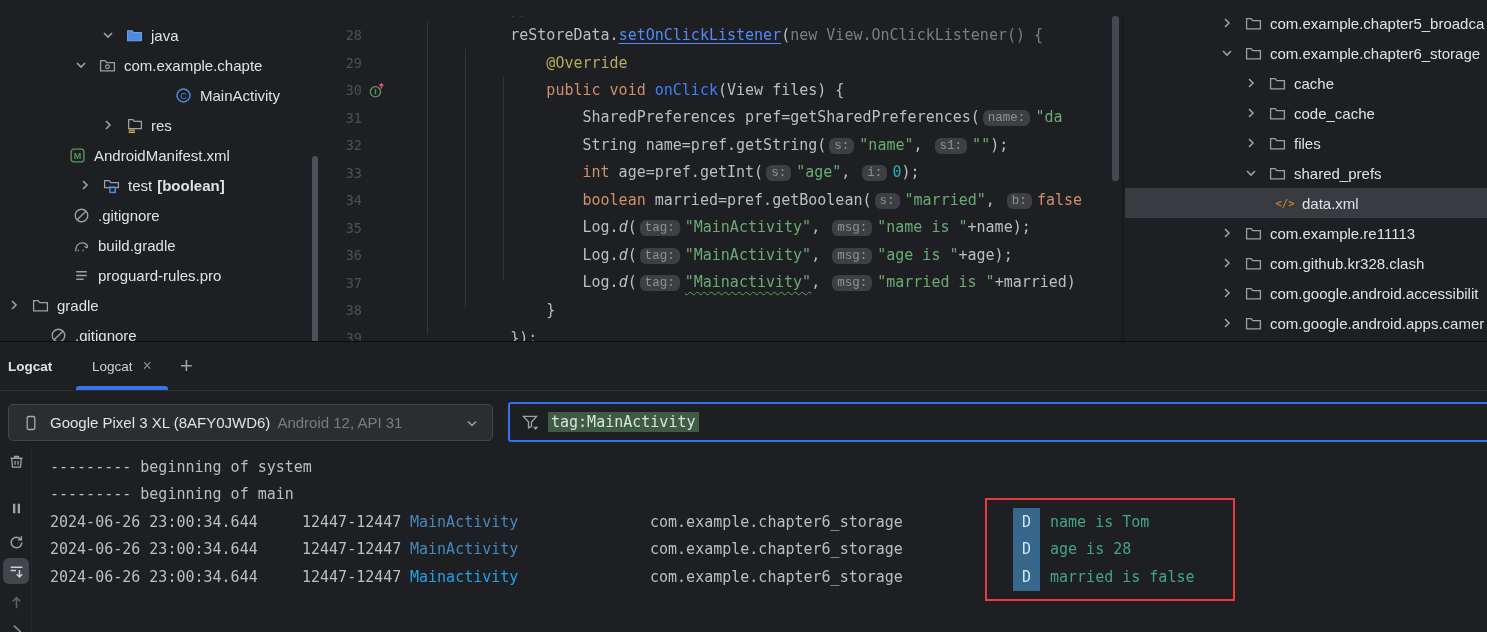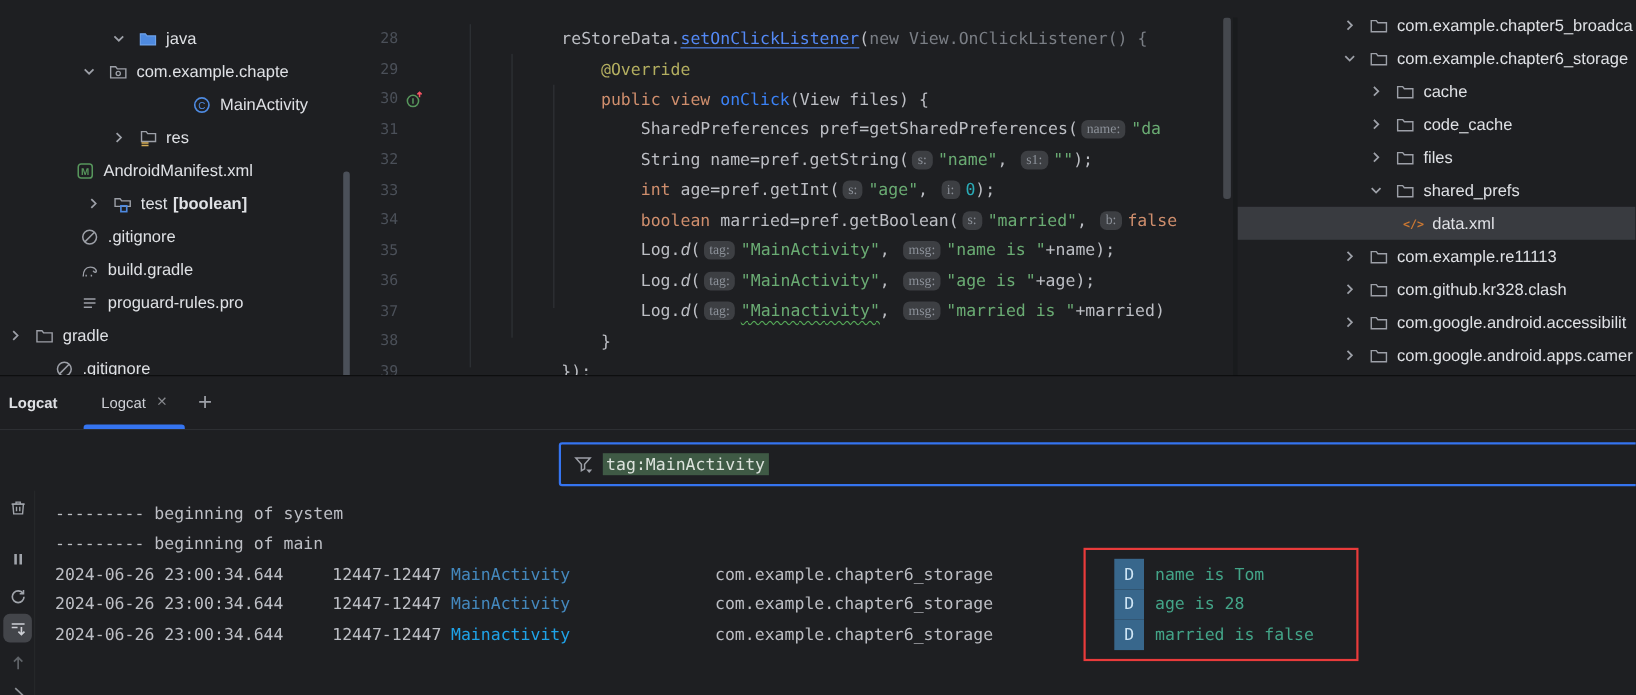--- a/index.html
+++ b/index.html
@@ -42,21 +42,21 @@
   .tok-str { color:#6AAB73; }
   .tok-strwavy { color:#6AAB73; text-decoration:underline; text-decoration-style:wavy;
      text-decoration-color:#54A857; text-decoration-thickness:1px; text-underline-offset:4px; }
   .tok-num0 { color:#2AACB8; }
   .tok-ann { color:#B3AE60; }
   .tok-link { color:#548AF7; text-decoration:underline; text-underline-offset:3px; }
   .tok-gray { color:#7A7E85; }
   .tok-mdecl { color:#3b82f6; }
   .tok-ital { color:#BCBEC4; font-style:italic; }
   .tok-hint { display:inline-block; background:#3D3F43; color:#8C9199; font-size:12.5px;
-     font-family:Liberation Serif, serif; border-radius:6px; padding:1px 5px; margin:0 5px 0 3px;
+     font-family:Liberation Mono, monospace; border-radius:6px; padding:1px 5px; margin:0 5px 0 3px;
      transform:translateY(-1px); }
 
   
   #bottom { position:absolute; left:0; top:341px; width:1487px; height:291px; border-top:1px solid #0C0D0E; background:#1E1F22; }
   #panel-header { height:49px; display:flex; align-items:center; border-bottom:1px solid #2D2F33; position:relative; }
   #panel-title { margin-left:8px; font-size:13.5px; font-weight:bold; color:#DFE1E5; width:60px; }
   #logcat-tab { position:relative; height:100%; display:flex; align-items:center; padding:0 16px; margin-left:8px; }
   #logcat-tab .tab-label { color:#CED0D6; font-size:13.5px; }
   #logcat-tab .tab-close { color:#87898E; font-size:16px; margin-left:10px; line-height:1; }
   #tab-underline { position:absolute; left:0; right:0; bottom:0; height:4px; background:#3574F0; border-radius:3px 3px 0 0; }
@@ -230,21 +230,21 @@
       <div class="guide" style="left:145px; top:33px; height:258px;"></div>
       <div class="guide" style="left:183px; top:61px; height:203px;"></div>
       <div id="elines">
           <div class="eline partial"><span class="lnum"></span><span class="gico"></span><span class="ecode"><span class="tok-plain">        }});</span></span></div>
           <div class="eline"><span class="lnum">28</span><span class="gico"></span><span class="ecode"><span class="tok-plain">        reStoreData.</span><span class="tok-link">setOnClickListener</span><span class="tok-plain">(</span><span class="tok-gray">new View.OnClickListener() {</span></span></div>
           <div class="eline"><span class="lnum">29</span><span class="gico"></span><span class="ecode"><span class="tok-ann">            @Override</span></span></div>
           <div class="eline"><span class="lnum">30</span><span class="gico"><svg width="17" height="17" viewBox="0 0 16 16" fill="none">
                 <circle cx="7" cy="9.2" r="4.8" stroke="#57965C" stroke-width="1.3"></circle>
                 <path d="M7 6.8v4.8" stroke="#57965C" stroke-width="1.3"></path>
                 <path d="M12.6 6V1.8M10.8 3.6 12.6 1.8l1.8 1.8" stroke="#F75464" stroke-width="1.3"></path>
-              </svg></span><span class="ecode"><span class="tok-kw">            public view </span><span class="tok-mdecl">onClick</span><span class="tok-plain">(View files) {</span></span></div>
+              </svg></span><span class="ecode"><span class="tok-kw">            public void </span><span class="tok-mdecl">onClick</span><span class="tok-plain">(View files) {</span></span></div>
           <div class="eline"><span class="lnum">31</span><span class="gico"></span><span class="ecode"><span class="tok-plain">                SharedPreferences pref=getSharedPreferences(</span><span class="tok-hint">name:</span><span class="tok-str">"da</span></span></div>
           <div class="eline"><span class="lnum">32</span><span class="gico"></span><span class="ecode"><span class="tok-plain">                String name=pref.getString(</span><span class="tok-hint">s:</span><span class="tok-str">"name"</span><span class="tok-plain">, </span><span class="tok-hint">s1:</span><span class="tok-str">""</span><span class="tok-plain">);</span></span></div>
           <div class="eline"><span class="lnum">33</span><span class="gico"></span><span class="ecode"><span class="tok-kw">                int</span><span class="tok-plain"> age=pref.getInt(</span><span class="tok-hint">s:</span><span class="tok-str">"age"</span><span class="tok-plain">, </span><span class="tok-hint">i:</span><span class="tok-num0">0</span><span class="tok-plain">);</span></span></div>
           <div class="eline"><span class="lnum">34</span><span class="gico"></span><span class="ecode"><span class="tok-kw">                boolean</span><span class="tok-plain"> married=pref.getBoolean(</span><span class="tok-hint">s:</span><span class="tok-str">"married"</span><span class="tok-plain">, </span><span class="tok-hint">b:</span><span class="tok-kw">false</span></span></div>
           <div class="eline"><span class="lnum">35</span><span class="gico"></span><span class="ecode"><span class="tok-plain">                Log.</span><span class="tok-ital">d</span><span class="tok-plain">(</span><span class="tok-hint">tag:</span><span class="tok-str">"MainActivity"</span><span class="tok-plain">, </span><span class="tok-hint">msg:</span><span class="tok-str">"name is "</span><span class="tok-plain">+name);</span></span></div>
           <div class="eline"><span class="lnum">36</span><span class="gico"></span><span class="ecode"><span class="tok-plain">                Log.</span><span class="tok-ital">d</span><span class="tok-plain">(</span><span class="tok-hint">tag:</span><span class="tok-str">"MainActivity"</span><span class="tok-plain">, </span><span class="tok-hint">msg:</span><span class="tok-str">"age is "</span><span class="tok-plain">+age);</span></span></div>
           <div class="eline"><span class="lnum">37</span><span class="gico"></span><span class="ecode"><span class="tok-plain">                Log.</span><span class="tok-ital">d</span><span class="tok-plain">(</span><span class="tok-hint">tag:</span><span class="tok-strwavy">"Mainactivity"</span><span class="tok-plain">, </span><span class="tok-hint">msg:</span><span class="tok-str">"married is "</span><span class="tok-plain">+married)</span></span></div>
           <div class="eline"><span class="lnum">38</span><span class="gico"></span><span class="ecode"><span class="tok-plain">            }</span></span></div>
           <div class="eline"><span class="lnum">39</span><span class="gico"></span><span class="ecode"><span class="tok-plain">        });</span></span></div>
         </div>
@@ -405,20 +405,34 @@
       <div id="panel-title">Logcat</div>
       <div id="logcat-tab">
         <span class="tab-label">Logcat</span>
         <span class="tab-close">×</span>
         <div id="tab-underline"></div>
       </div>
       <div id="new-tab">+</div>
     </div>
 
     <div id="toolbar">
+      <div id="device-combo">
+        <span class="ticon" style="margin:0;">
+            <svg width="16" height="16" viewBox="0 0 16 16" fill="none">
+              <rect x="4.2" y="1.5" width="7.6" height="13" rx="1.5" stroke="#A6AAB2" stroke-width="1.3"></rect>
+            </svg>
+          </span>
+        <span id="device-name">Google Pixel 3 XL (8AFY0JWD6)</span>
+        <span id="device-details">Android 12, API 31</span>
+        <span class="ticon" style="margin:0;">
+            <svg width="16" height="16" viewBox="0 0 16 16" fill="none">
+              <path d="M4 6.5l4 4 4-4" stroke="#9DA0A8" stroke-width="1.5"></path>
+            </svg>
+          </span>
+      </div>
       <div id="filter-box">
         <span class="ticon" style="margin:0;">
             <svg width="18" height="18" viewBox="0 0 16 16" fill="none">
               <path d="M2.2 3h11.6L9.3 8v3.8l-2.6 1.4V8Z" stroke="#9DA0A8" stroke-width="1.2"></path>
               <path d="M10.6 12.2h4.8l-2.4 3z" fill="#9DA0A8"></path>
             </svg>
           </span>
         <span id="filter-text">tag:MainActivity</span>
       </div>
     </div>

